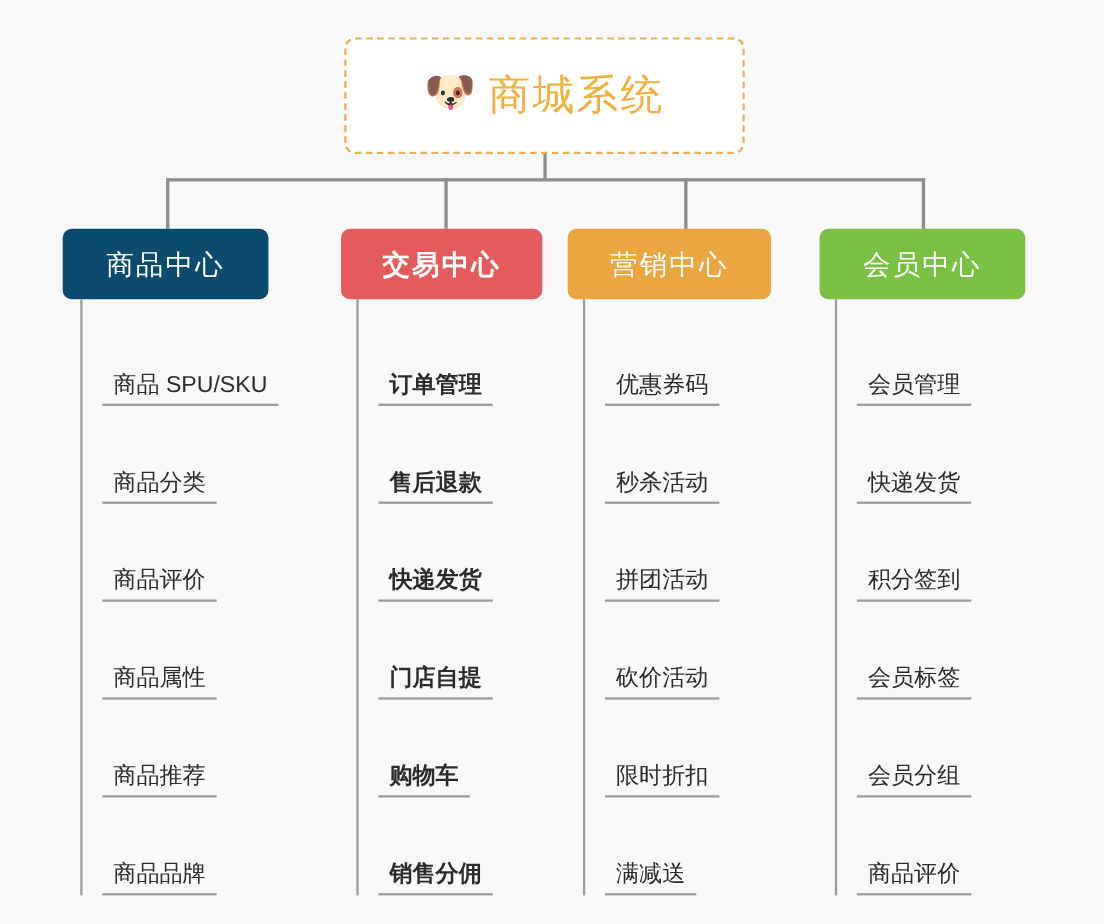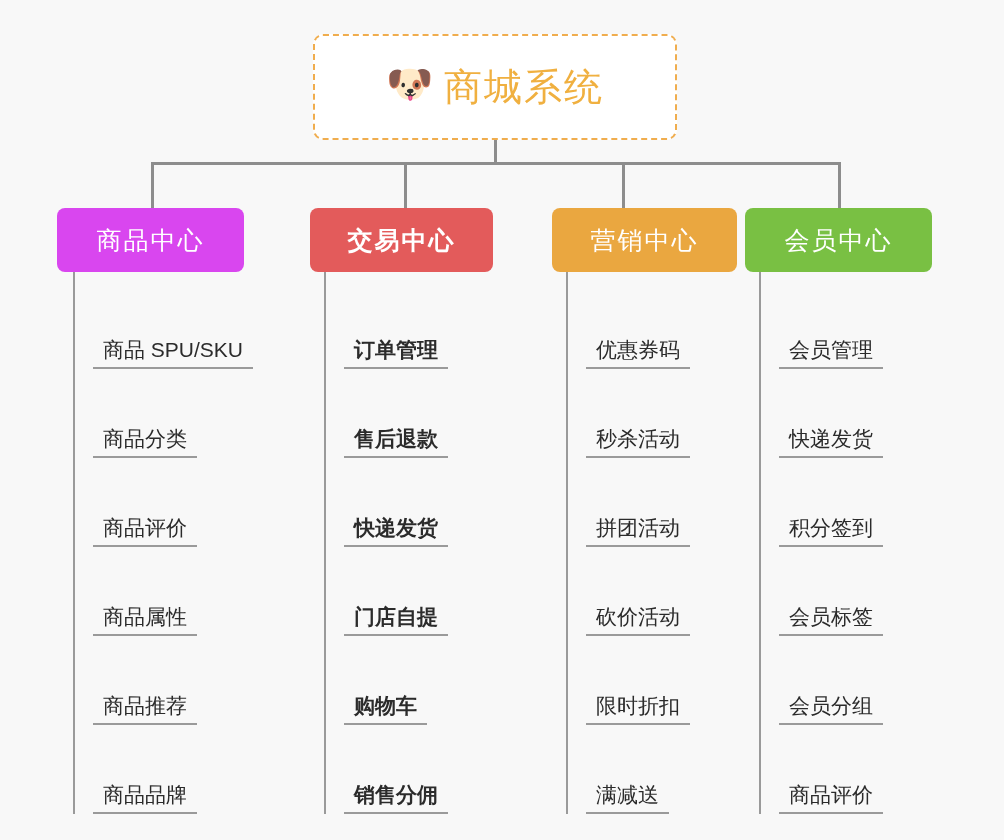--- a/index.html
+++ b/index.html
@@ -81,21 +81,21 @@
   .drop-3 { left: 622px; }
   .drop-4 { left: 838px; }
 
   
   .branch {
     position: absolute;
     top: 208px;
   }
   .branch-1 { left: 57px;  width: 220px; }
   .branch-2 { left: 310px; width: 200px; font-weight: bold; }
-  .branch-3 { left: 552px; width: 200px; }
+  .branch-3 { left: 516px; width: 200px; }
   .branch-4 { left: 745px; width: 200px; }
 
   .branch-header {
     height: 64px;
     border-radius: 8px;
     display: flex;
     align-items: center;
     justify-content: center;
     color: #ffffff;
     font-size: 25px;
@@ -147,21 +147,21 @@
   </div>
 
   <div class="connector stem-root" style="background: rgb(141, 141, 141);"></div>
   <div class="connector bus" style="background: rgb(141, 141, 141);"></div>
   <div class="connector drop drop-1" style="background: rgb(141, 141, 141);"></div>
   <div class="connector drop drop-2" style="background: rgb(141, 141, 141);"></div>
   <div class="connector drop drop-3" style="background: rgb(141, 141, 141);"></div>
   <div class="connector drop drop-4" style="background: rgb(141, 141, 141);"></div>
 
   <div class="branch branch-1">
-    <div class="branch-header" style="background: #d946ef;">
+    <div class="branch-header" style="background: #0c4a6e;">
       <span>商品中心</span>
     </div>
     <div class="child-list">
       <div class="child-item">
           <span class="child-label">商品 SPU/SKU</span>
         </div>
       <div class="child-item">
           <span class="child-label">商品分类</span>
         </div>
       <div class="child-item">

